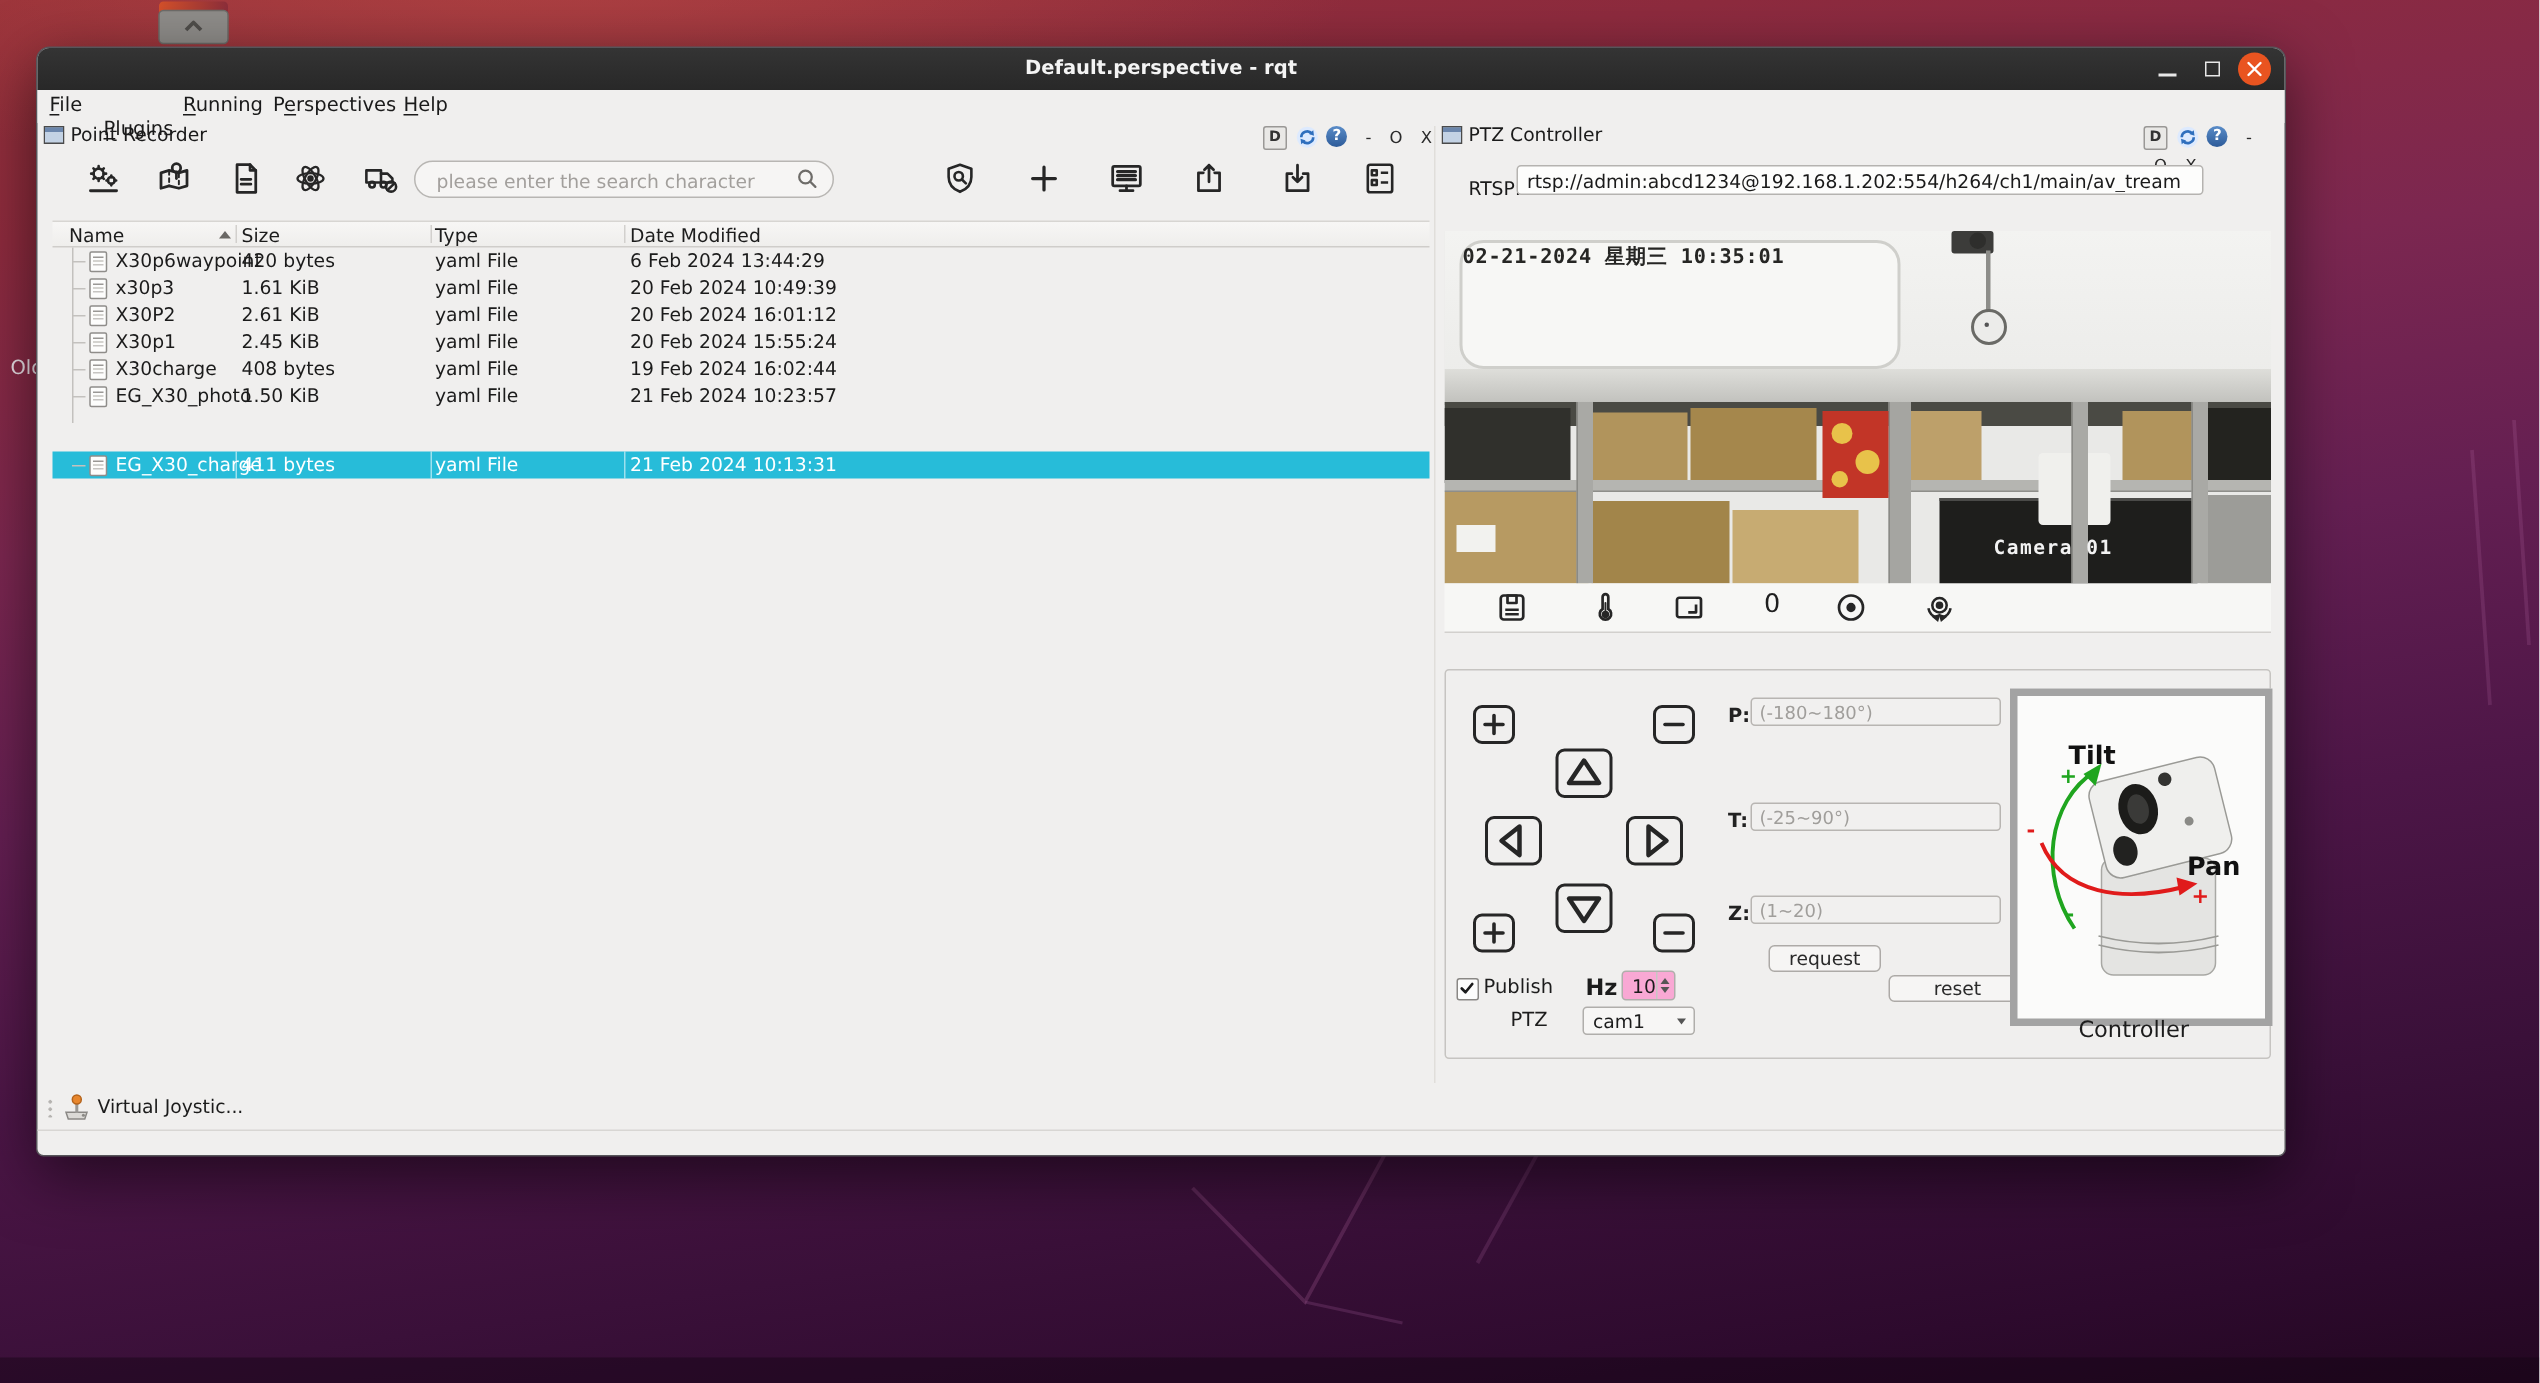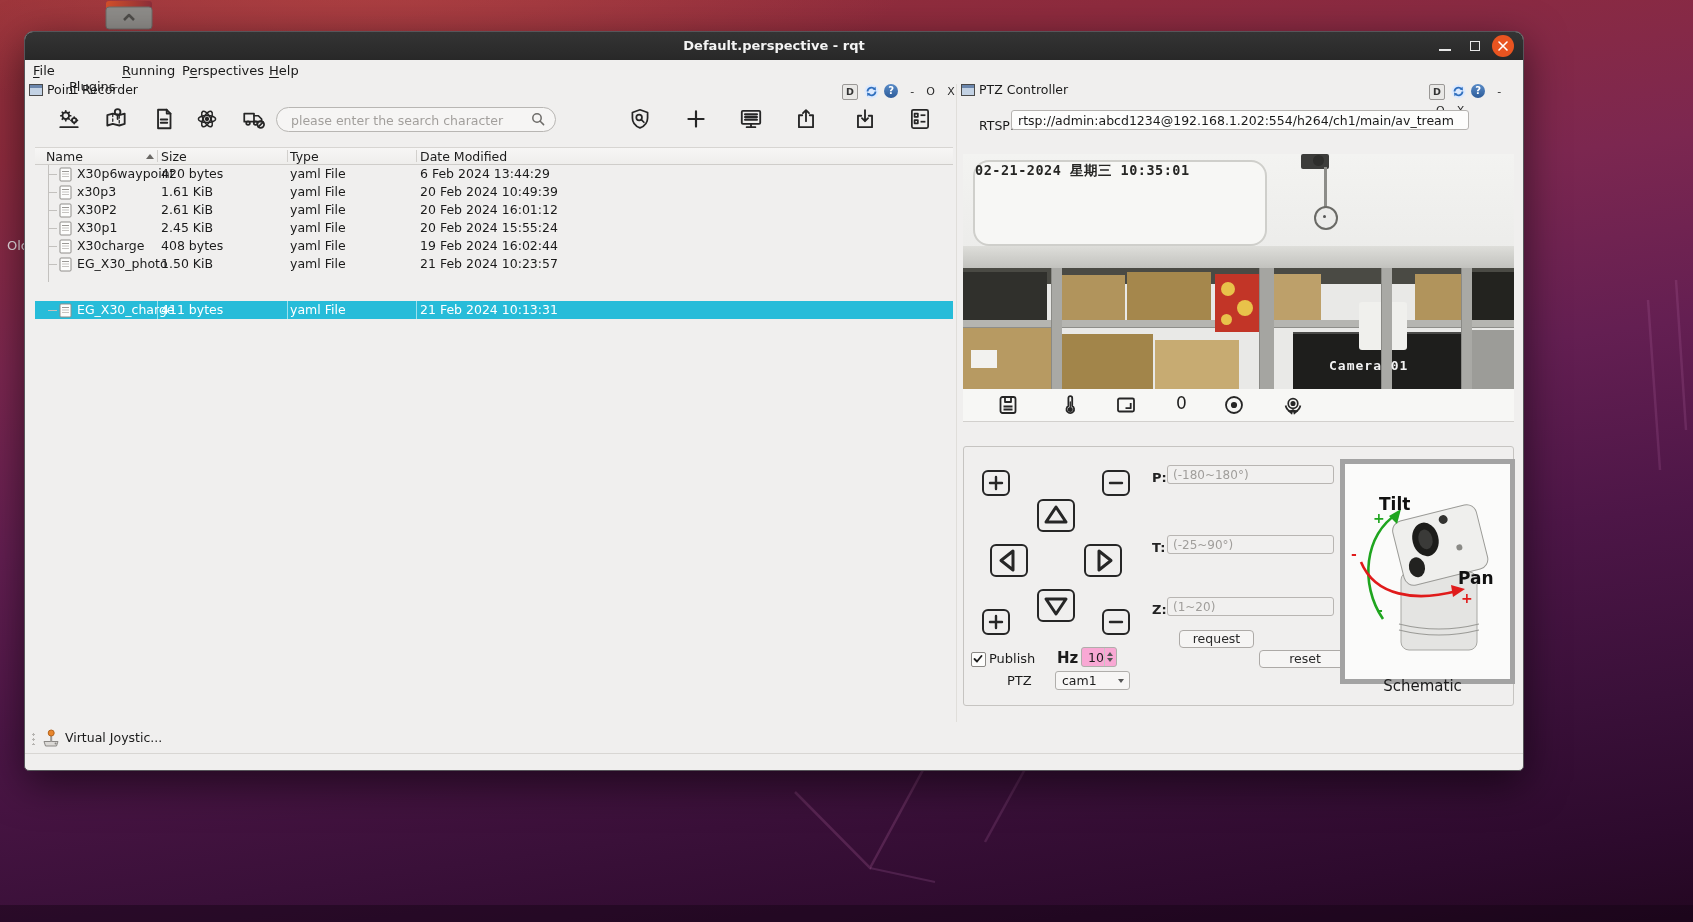--- a/index.html
+++ b/index.html
@@ -610,21 +610,21 @@
             <path d="M16 98 C 30 132, 70 138, 112 127" fill="none" stroke="#e01b1b" stroke-width="2.6"></path>
             <polygon points="120,125 106,121 108,133" fill="#e01b1b"></polygon>
           </svg>
           <span class="t-label">Tilt</span>
           <span class="p-label">Pan</span>
           <span class="sgn" style="left:28px;top:46px;color:#1fa51f;">+</span>
           <span class="sgn" style="left:32px;top:138px;color:#1fa51f;">-</span>
           <span class="sgn" style="left:6px;top:82px;color:#e01b1b;">-</span>
           <span class="sgn" style="left:116px;top:126px;color:#e01b1b;">+</span>
         </div>
-        <div class="schem-caption">Schematic</div>
+        <div class="schem-caption">Controller</div>
       </div>
     </div>
 
     <div class="statusrow">
       <div class="handle"></div>
       <div class="joytab">
         <svg width="20" height="20" style="vertical-align:top;">
           <path d="M3 13.5h14l-1.5 4.5h-11z" fill="#dbd9d6" stroke="#8a8885"></path>
           <rect x="9.2" y="6.5" width="2" height="7.5" fill="#9a9895"></rect>
           <circle cx="10.2" cy="5" r="3" fill="#e8862c" stroke="#b5641c"></circle>

